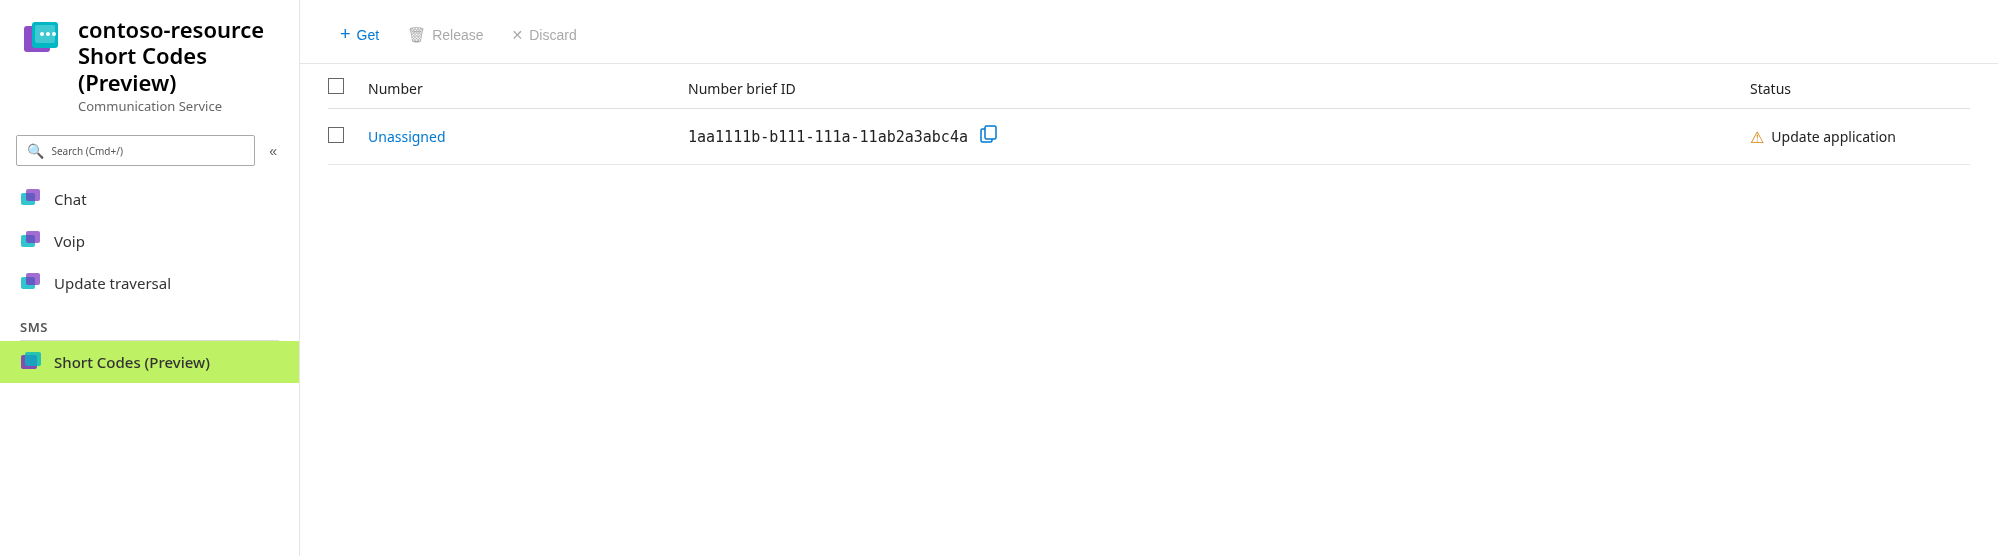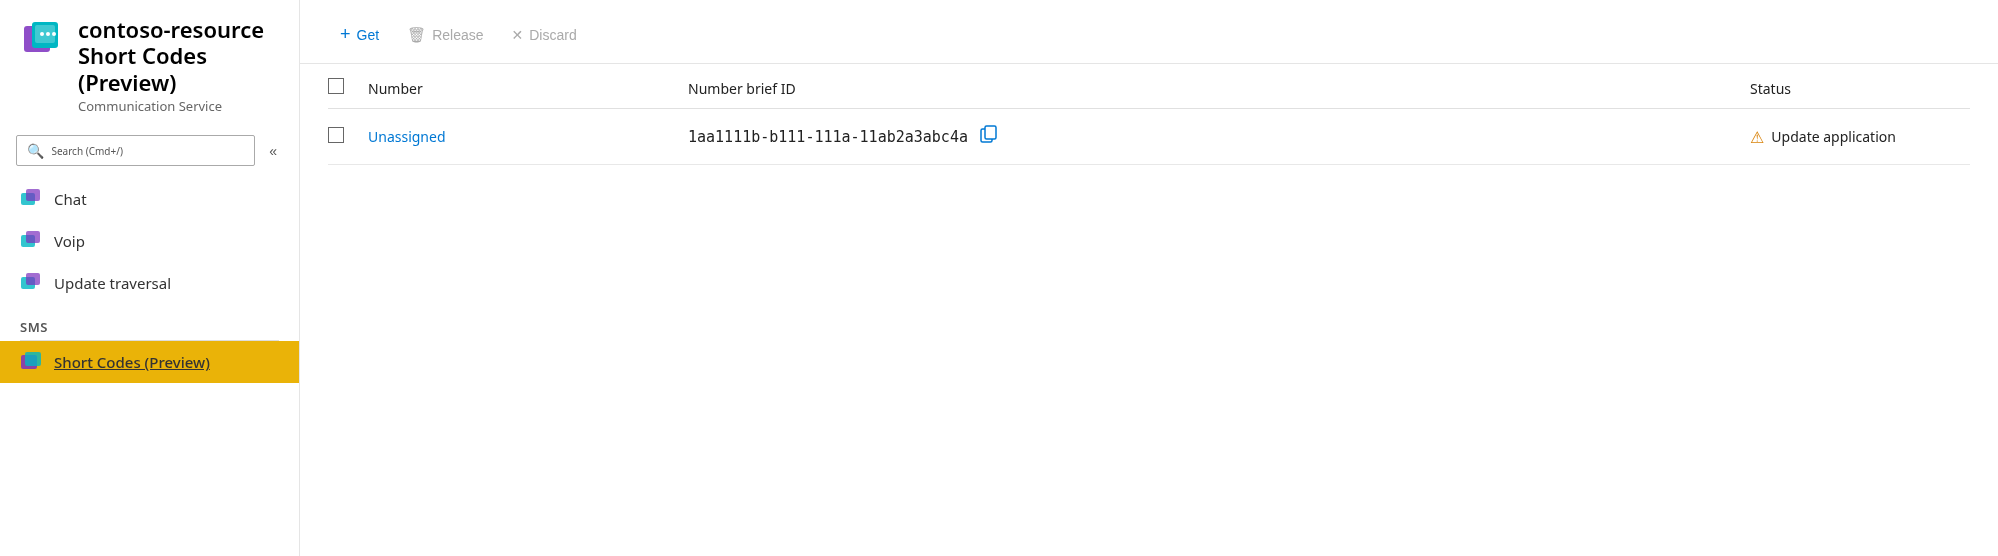--- a/index.html
+++ b/index.html
@@ -114,22 +114,21 @@
     .section-label {
       padding: 14px 20px 4px 20px;
       font-size: 13px;
       font-weight: 600;
       color: #555;
       text-transform: uppercase;
       letter-spacing: 0.04em;
     }
 
     .nav-item.active {
-      background: #eab308;
-      text-decoration: underline;
+      background: #bef264;
     }
 
     .nav-item.active .nav-label {
       font-weight: 500;
     }
 
     
     .main-content {
       flex: 1;
       display: flex;

